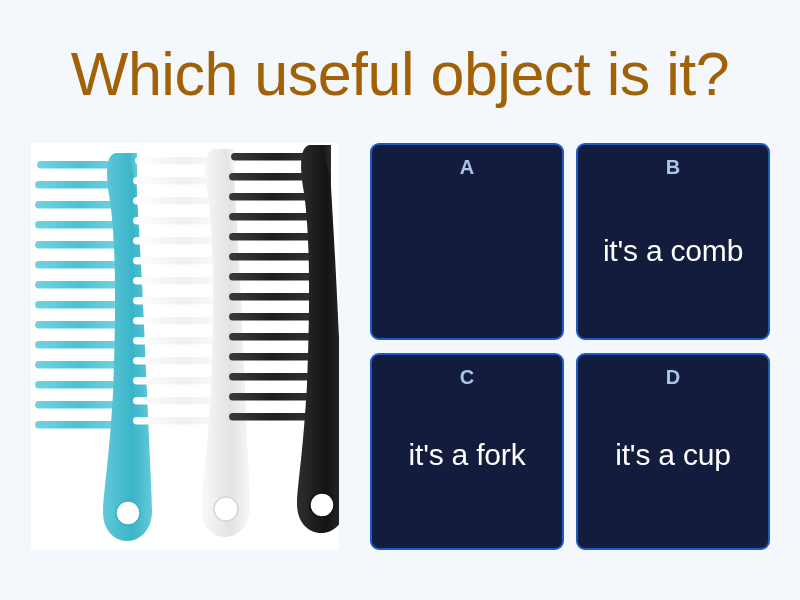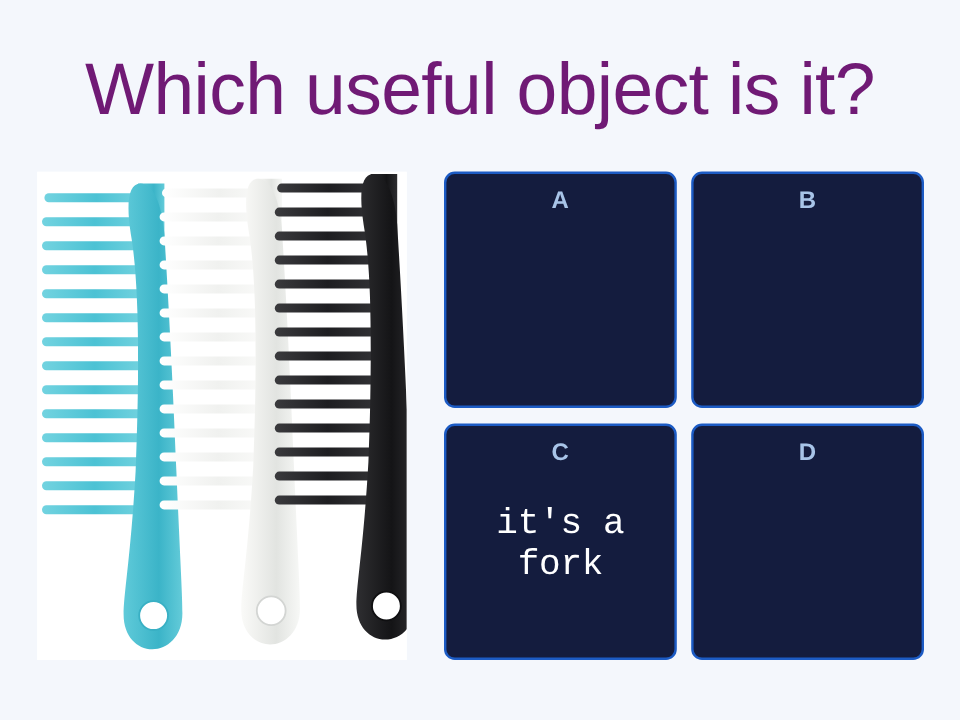--- a/index.html
+++ b/index.html
@@ -18,21 +18,21 @@
   
   #quiz-title {
     position: absolute;
     left: 0;
     top: 32px;
     width: 800px;
     height: 84px;
     display: flex;
     align-items: center;
     justify-content: center;
-    color: #701a75;
+    color: #a16207;
     font-size: 61px;
     line-height: 1.05;
     font-weight: 400;
     letter-spacing: -0.5px;
     white-space: nowrap;
   }
 
   
   #media-panel {
     position: absolute;
@@ -96,21 +96,20 @@
     color: #ffffff;
     font-size: 30px;
     line-height: 1.12;
     text-align: center;
     font-weight: 400;
     letter-spacing: -0.2px;
     word-break: break-word;
   }
   .answer-card.short .answer-text-wrap {
     padding-bottom: 26px;
-    font-family: Liberation Mono, monospace;
   }
 </style>
 </head>
 <body>
 
 <div id="quiz-title">Which useful object is it?</div>
 
 <div id="media-panel">
   <svg id="combs-figure" viewBox="0 0 308 407" preserveAspectRatio="none">
     <defs>
@@ -287,26 +286,32 @@
 </div>
 
 <div id="answer-grid">
 
   <div class="answer-card">
     <div class="answer-letter">A</div>
   </div>
 
   <div class="answer-card">
     <div class="answer-letter">B</div>
+    <div class="answer-text-wrap">
+      <div class="answer-text">it's a comb</div>
+    </div>
   </div>
 
   <div class="answer-card short">
     <div class="answer-letter">C</div>
     <div class="answer-text-wrap">
       <div class="answer-text">it's a fork</div>
     </div>
   </div>
 
   <div class="answer-card short">
     <div class="answer-letter">D</div>
+    <div class="answer-text-wrap">
+      <div class="answer-text">it's a cup</div>
+    </div>
   </div>
 
 </div>
 
 </body></html>

